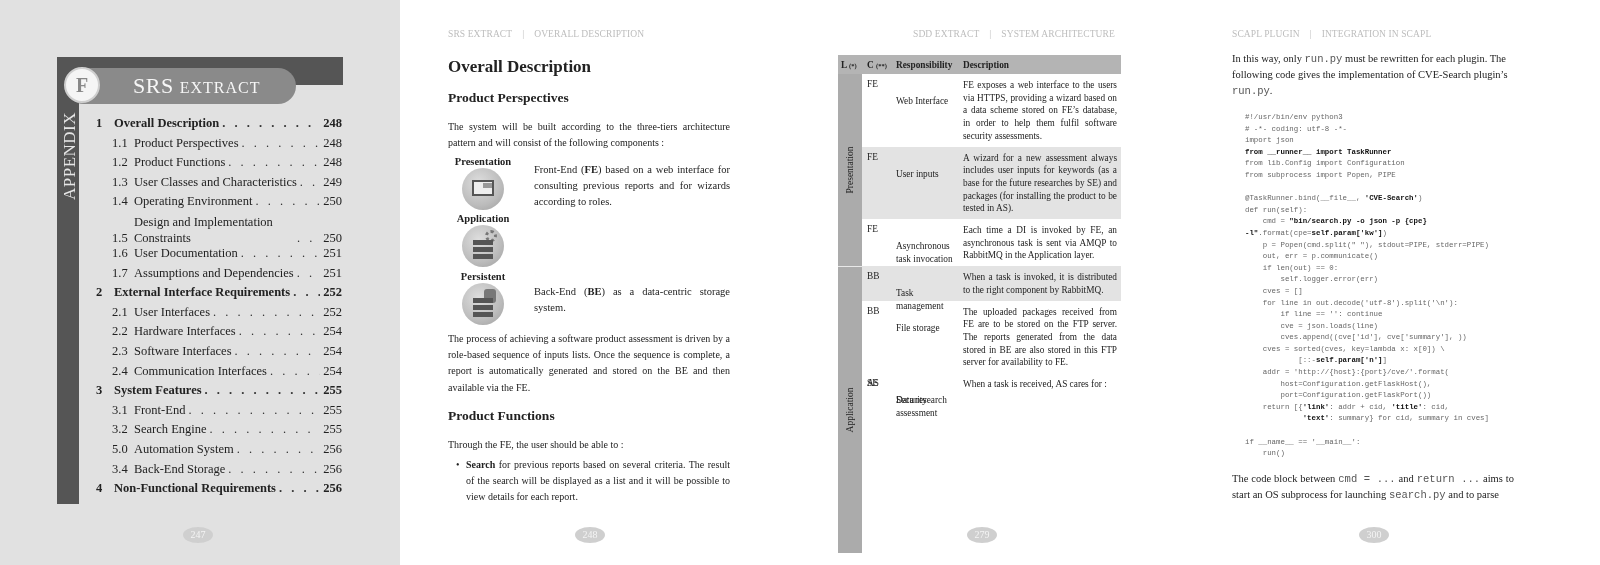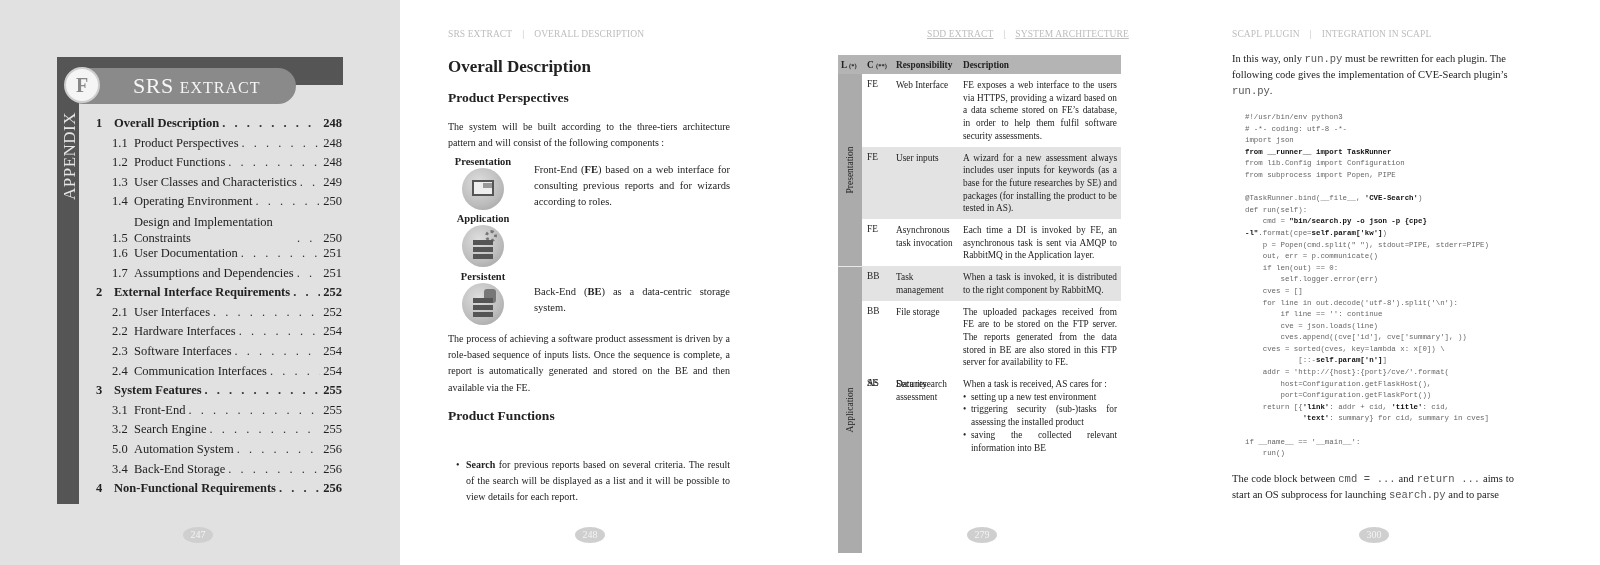--- a/index.html
+++ b/index.html
@@ -78,21 +78,21 @@
   .bullet-list li:before { content: "•"; position: absolute; left: 0; }
 
   
   .tbl { position: absolute; left: 838px; top: 55px; width: 283px; font-family: "Liberation Serif", serif; font-size: 9.3px; }
   .thead { position: relative; height: 19px; background: #b4b4b4; font-weight: bold; }
   .thead span { position: absolute; top: 5px; }
   .thead .small { font-size: 6.5px; }
   .trow { position: relative; }
   .trow.shade { background: #e3e3e3; }
   .trow .c { position: absolute; top: 5px; left: 29px; }
-  .trow .r { position: absolute; top: 5px; left: 58px; width: 62px; line-height: 13px; }
+  .trow .r { position: absolute; top: 21px; left: 58px; width: 62px; line-height: 13px; }
   .trow .d { margin-left: 125px; padding: 5px 4px 4px 0; line-height: 12.7px; text-align: justify; }
   .lcol { position: absolute; left: 838px; width: 24px; background: #ababab; }
   .lcol span { position: absolute; left: 50%; top: 50%; transform: translate(-50%,-50%) rotate(-90deg); font-family: "Liberation Serif", serif; font-size: 9.5px; white-space: nowrap; color: #222; }
   .tbl .bl { list-style: none; }
   .tbl .bl li { position: relative; padding-left: 8px; }
   .tbl .bl li:before { content: "•"; position: absolute; left: 0; }
 
   
   .p4 { position: absolute; left: 1232px; width: 280px; font-family: "Liberation Serif", serif; font-size: 10.5px; line-height: 16px; }
   .mono { font-family: "Liberation Mono", monospace; color: #555; font-size: 10.5px; }
@@ -264,28 +264,29 @@
       <div class="db-glyph"></div>
       <div class="server-glyph" style="top:15px;"></div>
       <div class="server-glyph" style="top:22px;"></div>
       <div class="server-glyph" style="top:29px;"></div>
     </div>
     <div class="ctext" style="top:13px;">Back-End (<b>BE</b>) as a data-centric storage system.</div>
   </div>
 
   <div class="p2 para" style="top:331px;">The process of achieving a software product assessment is driven by a role-based sequence of inputs lists. Once the sequence is complete, a report is automatically generated and stored on the BE and then available via the FE.</div>
   <div class="p2 h2" style="top:408px;">Product Functions</div>
+  <div class="p2 para" style="top:437px;">Through the FE, the user should be able to :</div>
   <ul class="p2 para bullet-list" style="top:457px; left:56px; width:274px;">
     <li><b>Search</b><span> for previous reports based on several criteria. The result of the search will be displayed as a list and it will be possible to view details for each report.</span></li>
   </ul>
   <div class="pagenum" style="left:175px;">248</div>
 </div>
 
 <div class="page" id="page3">
-  <div class="runhead" style="left:127px;text-decoration:underline;">
+  <div class="runhead" style="left:113px;">
     <span>SDD EXTRACT</span><span class="sep">|</span><span>SYSTEM ARCHITECTURE</span>
   </div>
   <div class="pagenum" style="left:167px;">279</div>
 </div>
 
 <div class="tbl" id="arch-table">
   <div class="thead">
     <span style="left:3px;"><span style="position:static">L</span> <span class="small" style="position:static">(*)</span></span>
     <span style="left:29px;"><span style="position:static">C</span> <span class="small" style="position:static">(**)</span></span>
     <span style="left:58px;">Responsibility</span>
@@ -329,25 +330,20 @@
       </div>
       <div class="trow shade">
         <span class="c">SE</span>
         <span class="r">Data research</span>
       </div>
       <div class="trow">
         <span class="c">AS</span>
         <span class="r">Security assessment</span>
         <div class="d">
           <div>When a task is received, AS cares for :</div>
-          <ul class="bl">
-            <li>setting up a new test environment</li>
-            <li>triggering security (sub-)tasks for assessing the installed product</li>
-            <li>saving the collected relevant information into BE</li>
-          </ul>
           <div style="height:36px"></div>
         </div>
       </div>
     </div>
 </div>
 <div id="lcols">
     <div class="lcol" style="top: 74px; height: 192.141px;">
       <span>Presentation</span>
     </div>
     <div class="lcol" style="top: 266.141px; height: 287.25px; border-top: 1px solid rgb(232, 232, 232);">

